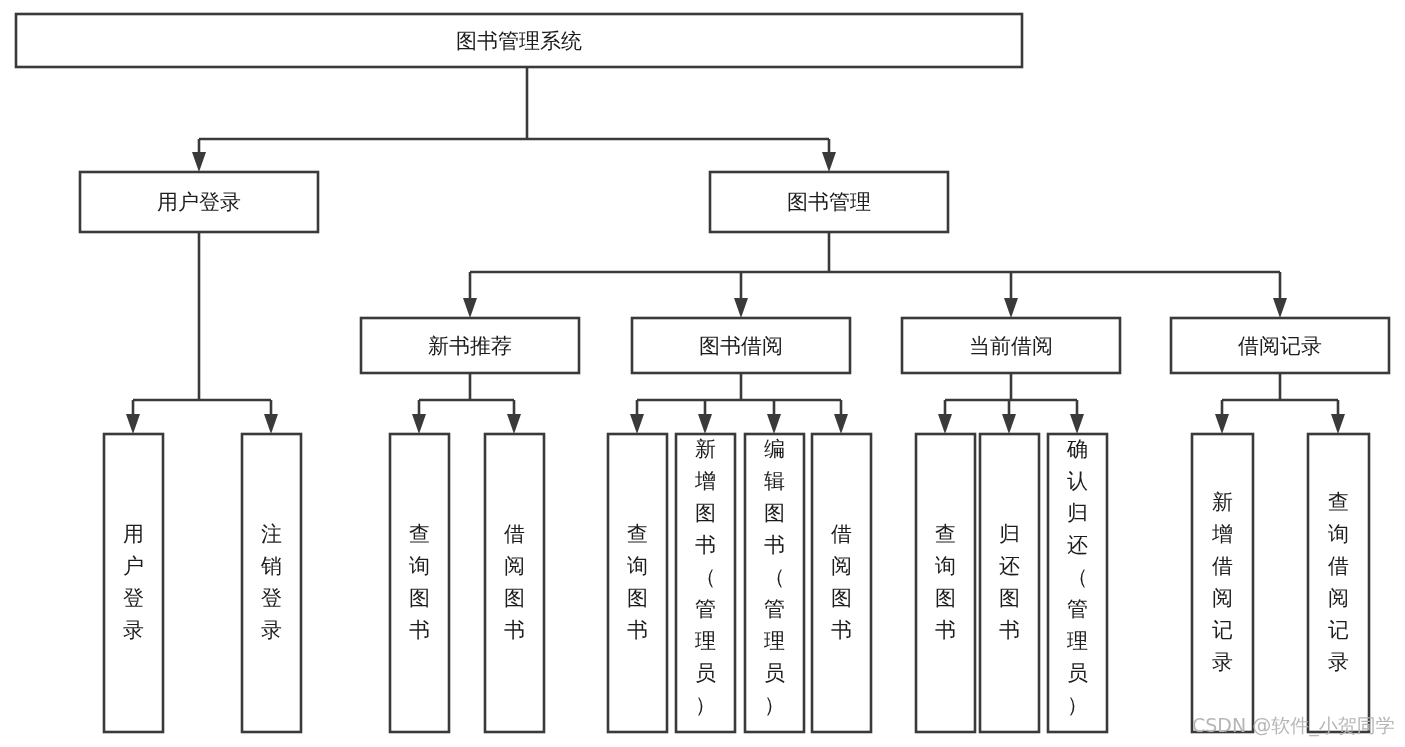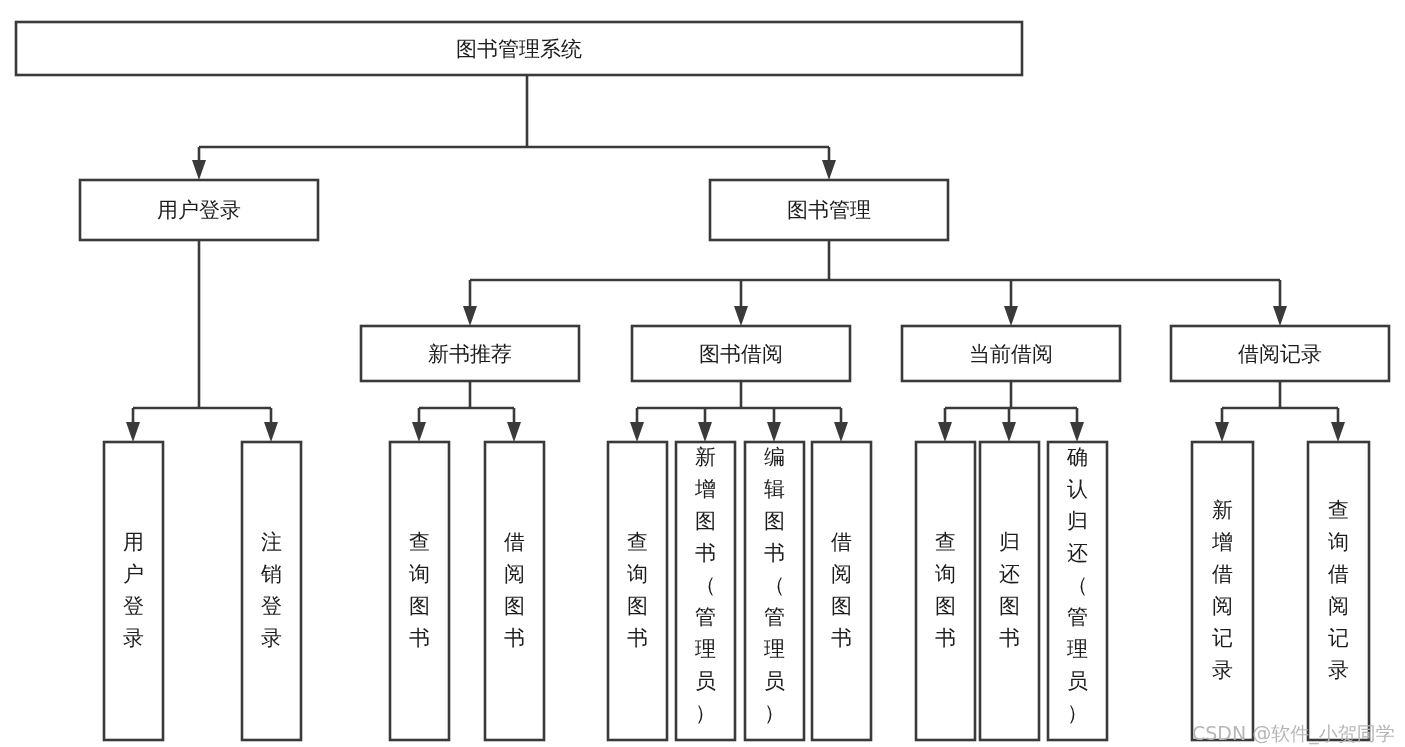--- a/index.html
+++ b/index.html
@@ -9,21 +9,21 @@
   }
   body {
     width: 1405px;
     height: 747px;
     font-family: "DejaVu Sans", "Liberation Sans", sans-serif;
     overflow: hidden;
     position: relative;
   }
   #diagram-root {
     position: absolute;
-    left: 0; top: 8px;
+    left: 0; top: 0;
     width: 1405px;
     height: 628px;
   }
   svg { display: block; }
   .node-box {
     fill: #ffffff;
     stroke: #3a3a3a;
     stroke-width: 2.6;
   }
   .connector {

